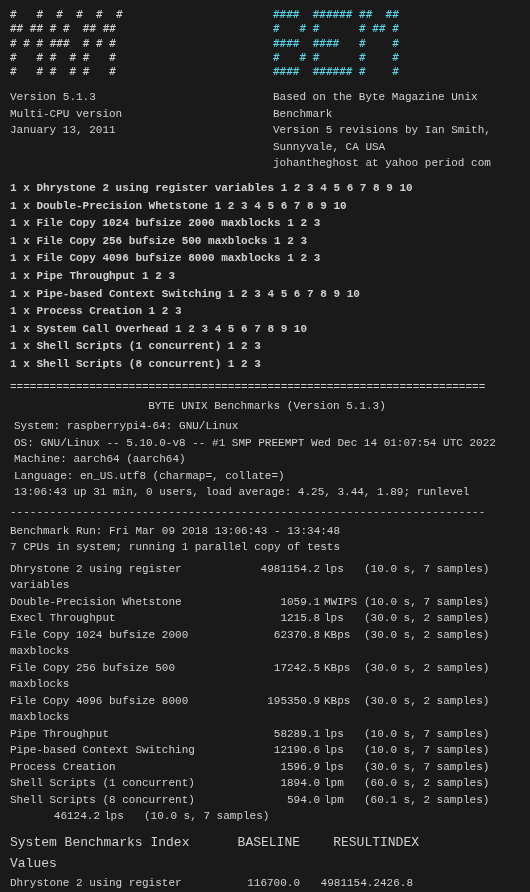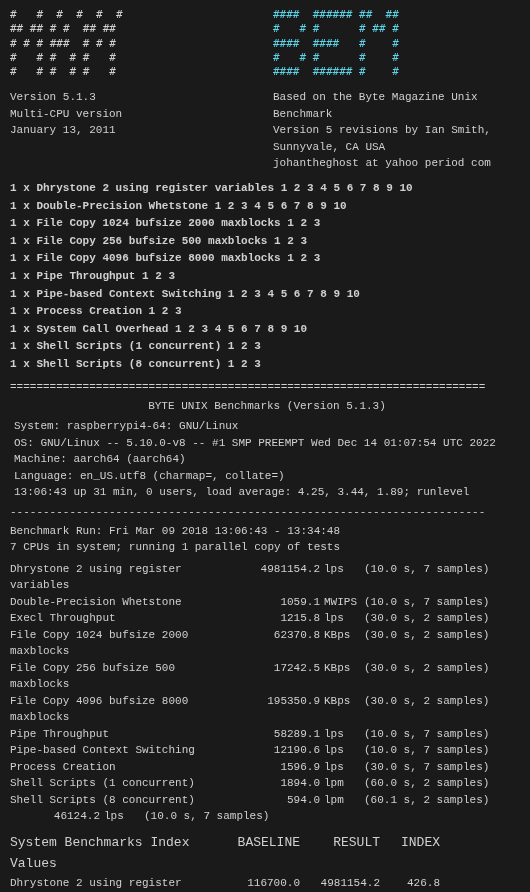--- a/index.html
+++ b/index.html
@@ -97,21 +97,21 @@
     }
     .index-row {
       display: flex;
       font-size: 11px;
       color: #d0d0d0;
       line-height: 1.5;
     }
     .idx-name { flex: 0 0 210px; }
     .idx-baseline { flex: 0 0 80px; text-align: right; }
     .idx-result { flex: 0 0 80px; text-align: right; }
-    .idx-index { flex: 0 0 60px; text-align: right; }
+    .idx-index { flex: 0 0 60px; }
   </style>
 </head>
 <body>
 
 <div class="container">
 
   <div style="display:flex; gap:16px; margin-bottom:6px;">
     <pre class="ascii-art" style="color:#d0d0d0; flex:1;">#   #  #  #  #  #
 ## ## # #  ## ##
 # # # ###  # # #

